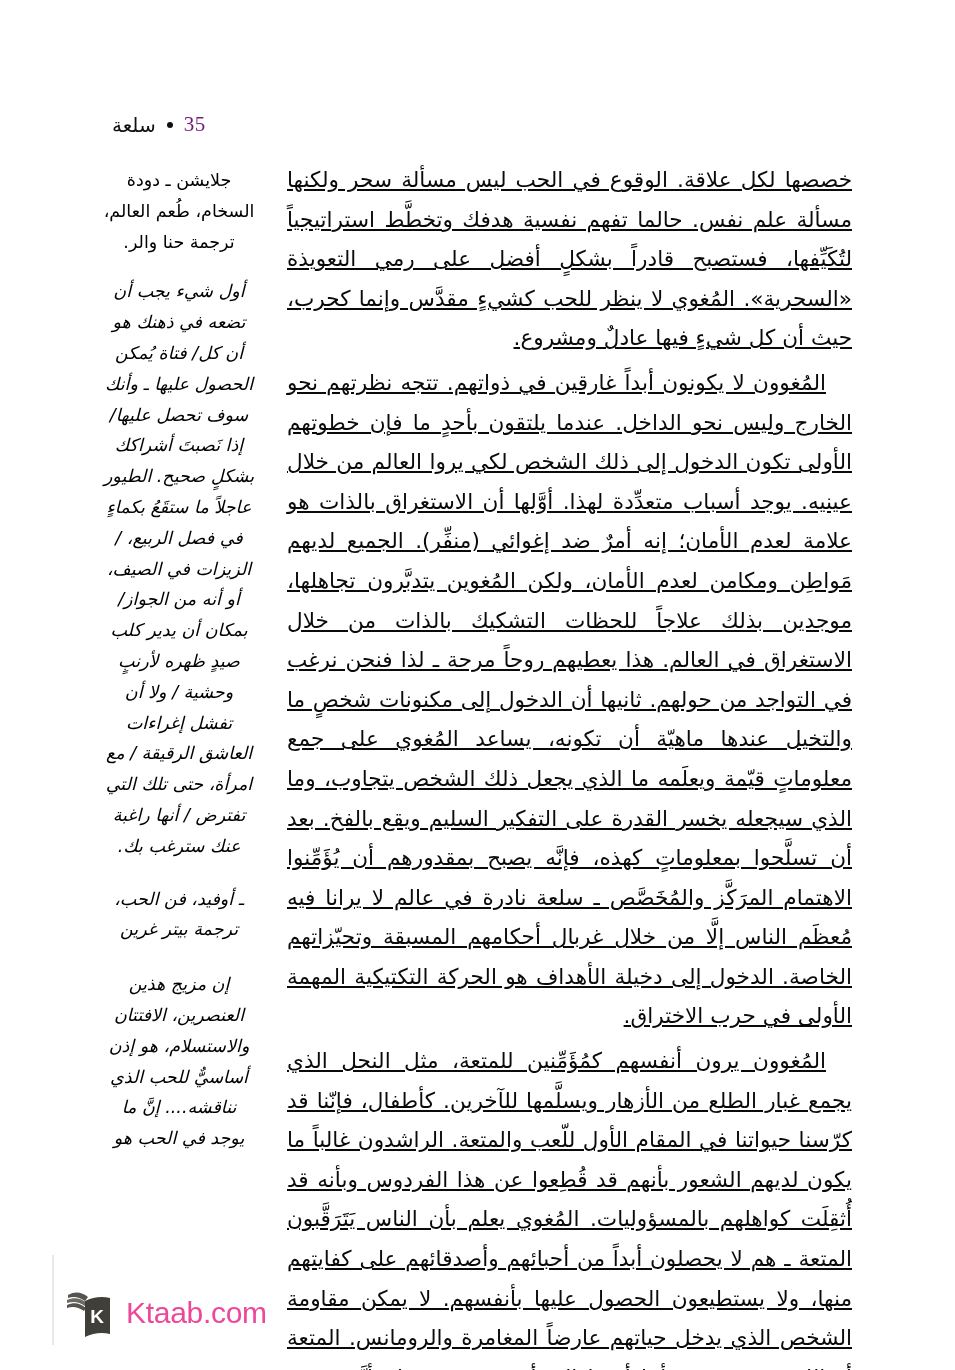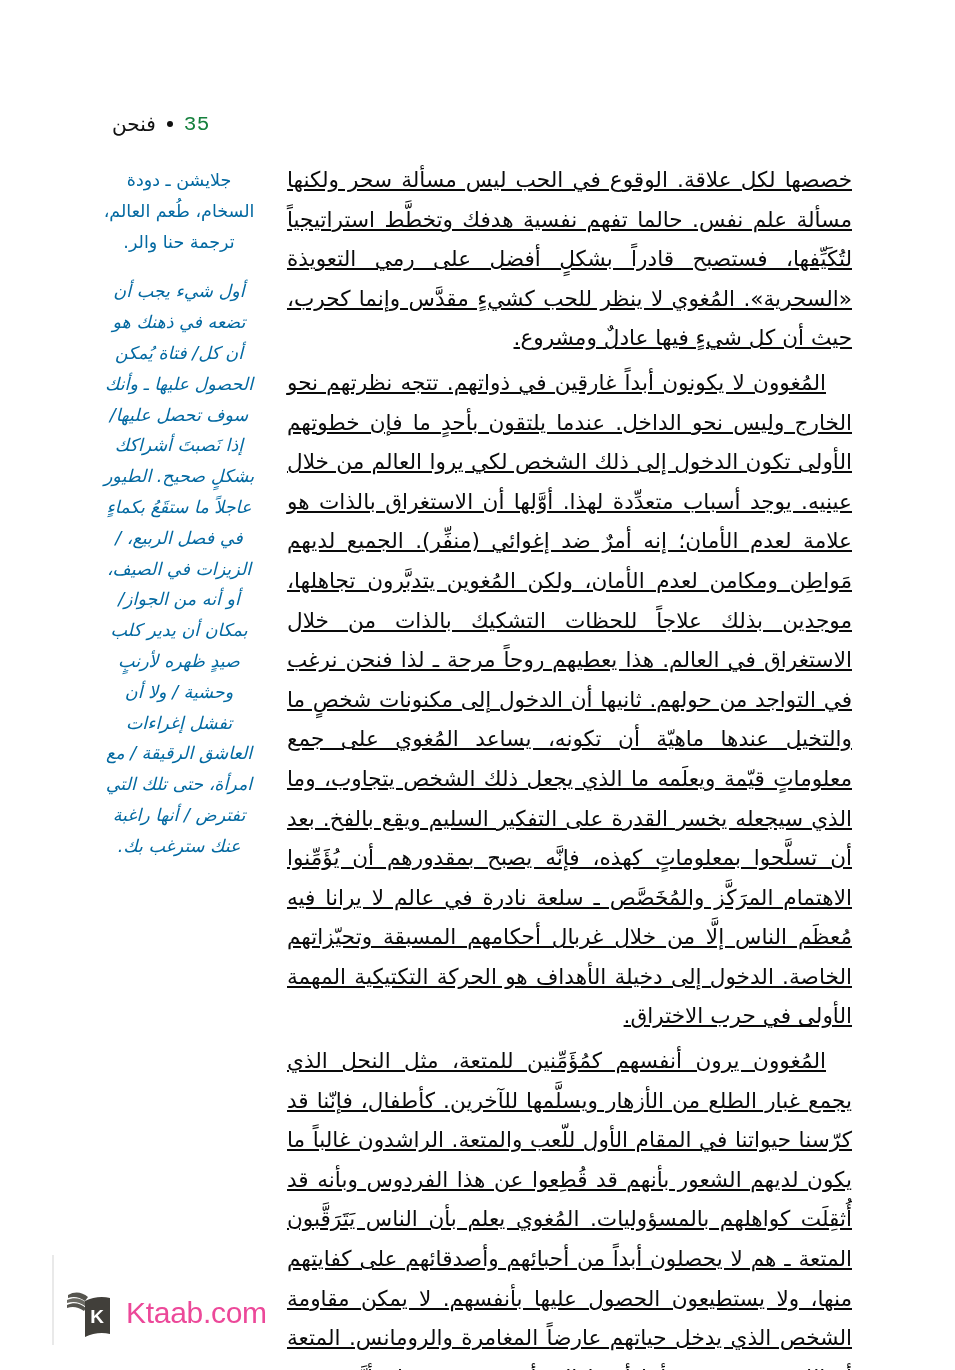--- a/index.html
+++ b/index.html
@@ -29,23 +29,23 @@
   .running-head-inner {
     position: absolute;
     left: 112px;
     top: 112px;
     display: flex;
     flex-direction: row;
     align-items: center;
     gap: 11px;
   }
   .rh-num {
-    font-family: Liberation Mono, monospace;
+    font-family: Liberation Serif, serif;
     font-size: 21px;
-    color: #15803d;
+    color: #701a75;
     letter-spacing: 0.5px;
   }
   .rh-dot {
     width: 6px;
     height: 6px;
     border-radius: 50%;
     background: #111;
     display: inline-block;
   }
   .rh-title {
@@ -89,21 +89,21 @@
   }
 
   
   .side-col {
     position: absolute;
     left: 103px;
     top: 5px;
     width: 152px;
     direction: rtl;
     text-align: center;
-    color: #0369a1;
+    color: #000000;
     font-family: "DejaVu Sans", sans-serif;
     font-size: 17.5px;
     line-height: 30.8px;
   }
   .side-col .note {
     margin: 0 0 4px 0;
   }
   .side-col .quote {
     font-style: italic;
     margin: 19px 0 8px 0;
@@ -145,34 +145,36 @@
 </head>
 <body>
 
 <div class="page">
 
   <div class="scan-edge"></div>
 
   <div class="running-head-inner">
     <span class="rh-num">35</span>
     <span class="rh-dot"></span>
-    <span class="rh-title">فنحن</span>
+    <span class="rh-title">سلعة</span>
   </div>
 
   <div class="body-area">
 
     <div class="main-col">
       <p class="no-indent">خصصها لكل علاقة. الوقوع في الحب ليس مسألة سحر ولكنها مسألة علم نفس. حالما تفهم نفسية هدفك وتخطَّط استراتيجياً لتُكَيِّفها، فستصبح قادراً بشكلٍ أفضل على رمي التعويذة «السحرية». المُغوي لا ينظر للحب كشيءٍ مقدَّس وإنما كحرب، حيث أن كل شيءٍ فيها عادلٌ ومشروع.</p>
       <p>المُغوون لا يكونون أبداً غارقين في ذواتهم. تتجه نظرتهم نحو الخارج وليس نحو الداخل. عندما يلتقون بأحدٍ ما فإن خطوتهم الأولى تكون الدخول إلى ذلك الشخص لكي يروا العالم من خلال عينيه. يوجد أسباب متعدِّدة لهذا. أوَّلها أن الاستغراق بالذات هو علامة لعدم الأمان؛ إنه أمرٌ ضد إغوائي (منفِّر). الجميع لديهم مَواطِن ومكامن لعدم الأمان، ولكن المُغوين يتدبَّرون تجاهلها، موجدين بذلك علاجاً للحظات التشكيك بالذات من خلال الاستغراق في العالم. هذا يعطيهم روحاً مرحة ـ لذا فنحن نرغب في التواجد من حولهم. ثانيها أن الدخول إلى مكنونات شخصٍ ما والتخيل عندها ماهيّة أن تكونه، يساعد المُغوي على جمع معلوماتٍ قيّمة ويعلَمه ما الذي يجعل ذلك الشخص يتجاوب، وما الذي سيجعله يخسر القدرة على التفكير السليم ويقع بالفخ. بعد أن تسلَّحوا بمعلوماتٍ كهذه، فإنَّه يصبح بمقدورهم أن يُؤَمِّنوا الاهتمام المرَكَّز والمُخَصَّص ـ سلعة نادرة في عالم لا يرانا فيه مُعظَم الناس إلَّا من خلال غربال أحكامهم المسبقة وتحيّزاتهم الخاصة. الدخول إلى دخيلة الأهداف هو الحركة التكتيكية المهمة الأولى في حرب الاختراق.</p>
       <p>المُغوون يرون أنفسهم كمُؤَمِّنين للمتعة، مثل النحل الذي يجمع غبار الطلع من الأزهار ويسلَّمها للآخرين. كأطفال، فإنّنا قد كرّسنا حيواتنا في المقام الأول للّعب والمتعة. الراشدون غالباً ما يكون لديهم الشعور بأنهم قد قُطِعوا عن هذا الفردوس وبأنه قد أُثقِلَت كواهلهم بالمسؤوليات. المُغوي يعلم بأن الناس يَتَرَقَّبون المتعة ـ هم لا يحصلون أبداً من أحبائهم وأصدقائهم على كفايتهم منها، ولا يستطيعون الحصول عليها بأنفسهم. لا يمكن مقاومة الشخص الذي يدخل حياتهم عارضاً المغامرة والرومانس. المتعة أو اللذة هي شعورٌ بأننا أخِذنا إلى أبعد من حدودنا، بأنَّه قد تم اجتياحنا من قِبَلِ شخصٍ آخر أو خضنا غمار تجربةٍ. إن الناس يستقتلون كي يُجتاحوا ويُغَرَقوا وكي يتخلَّوا عن عنادهم المُعتاد. أحياناً مقاومتهم لنا هي طريقةٌ للقول: رجاءً</p>
     </div>
 
     <div class="side-col">
       <p class="note">جلايشن ـ دودة السخام، طُعم العالم، ترجمة حنا والر.</p>
       <p class="quote">أول شيء يجب أن تضعه في ذهنك هو أن كل/ فتاة يُمكن الحصول عليها ـ وأنك سوف تحصل عليها/ إذا نَصبتَ أشراكك بشكلٍ صحيح. الطيور عاجلاً ما ستقَعُ بكماءٍ في فصل الربيع، / الزيزات في الصيف، أو أنه من الجواز/ بمكان أن يدير كلب صيدٍ ظهره لأرنبٍ وحشية / ولا أن تفشل إغراءات العاشق الرقيقة / مع امرأة، حتى تلك التي تفترض / أنها راغبة عنك سترغب بك.</p>
+      <p class="attrib">ـ أوفيد، فن الحب، ترجمة بيتر غرين</p>
+      <p class="quote2">إن مزيج هذين العنصرين، الافتتان والاستسلام، هو إذن أساسيٌّ للحب الذي نناقشه.... إنَّ ما يوجد في الحب هو</p>
     </div>
 
   </div>
 
   <div class="watermark">
     <span class="wm-logo">
       <svg width="46" height="54" viewBox="0 0 46 54" xmlns="http://www.w3.org/2000/svg">
 
         <path d="M2 9 C9 5 16 6 22 11 L19 15 C13 11 8 10 2 12 Z" fill="#55544e"></path>
         <path d="M1 14 C8 11 15 12 21 17 L19 20 C13 16 8 15 1 17 Z" fill="#6b6a63"></path>

